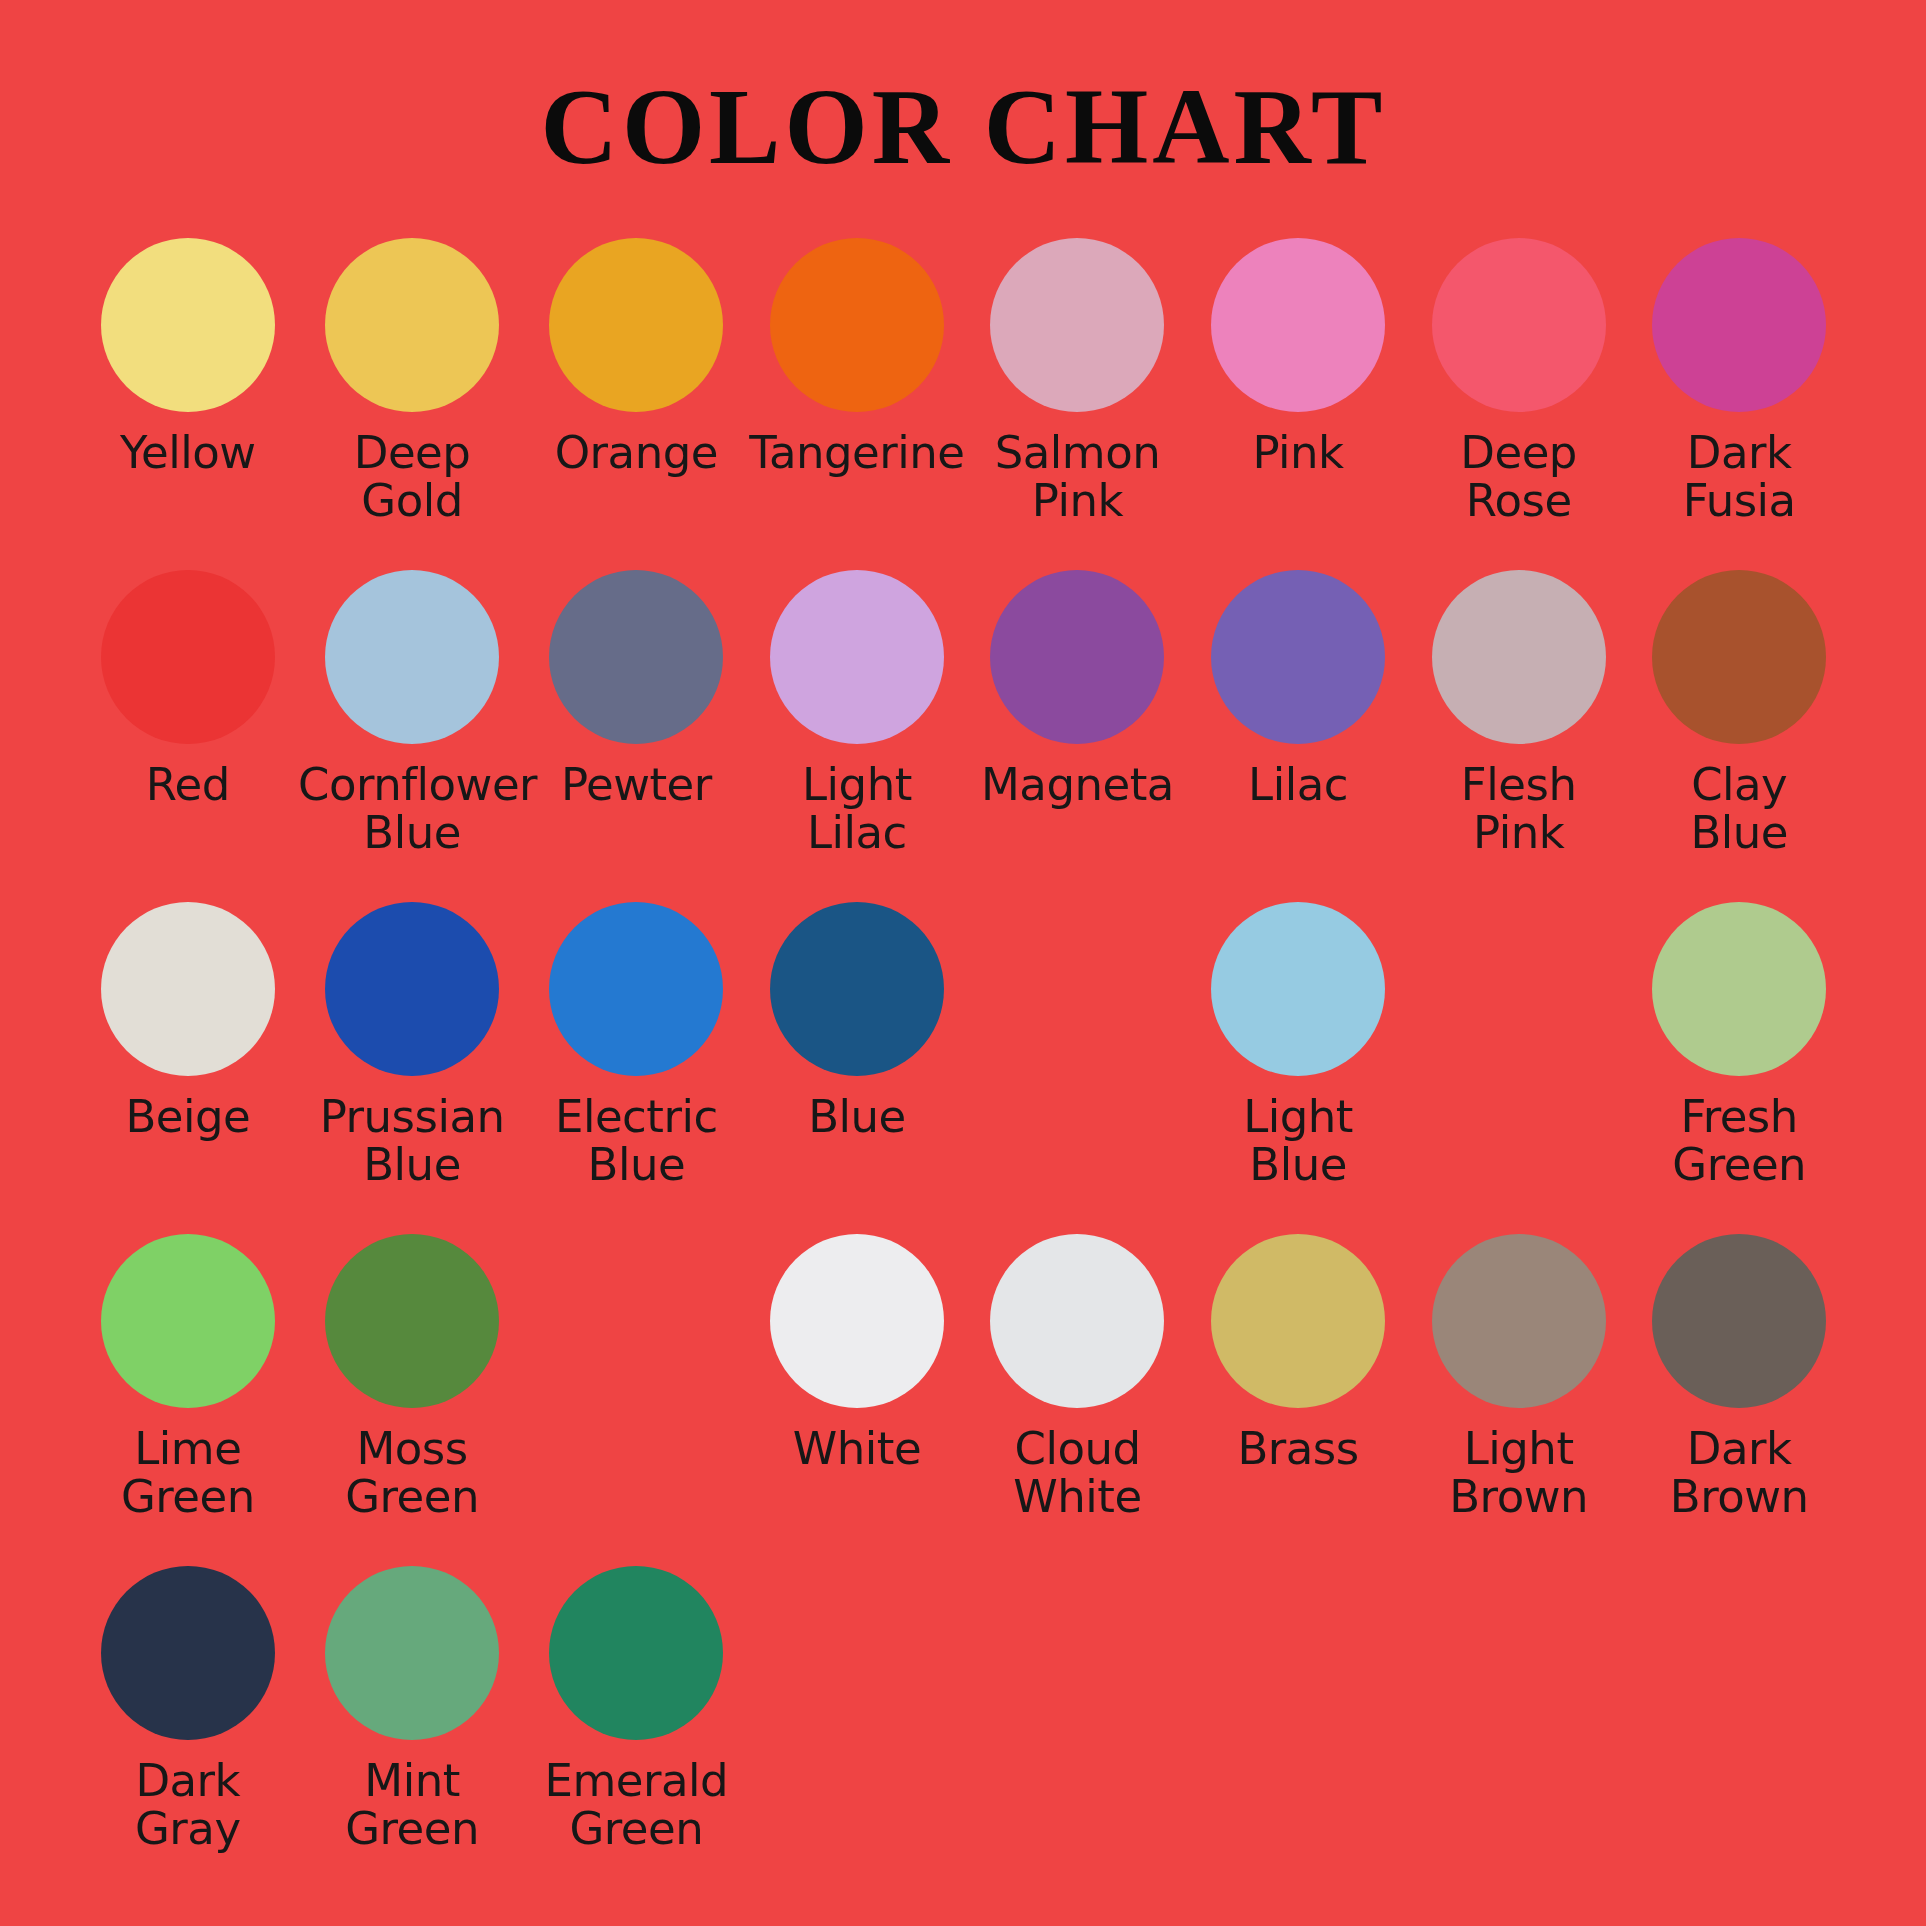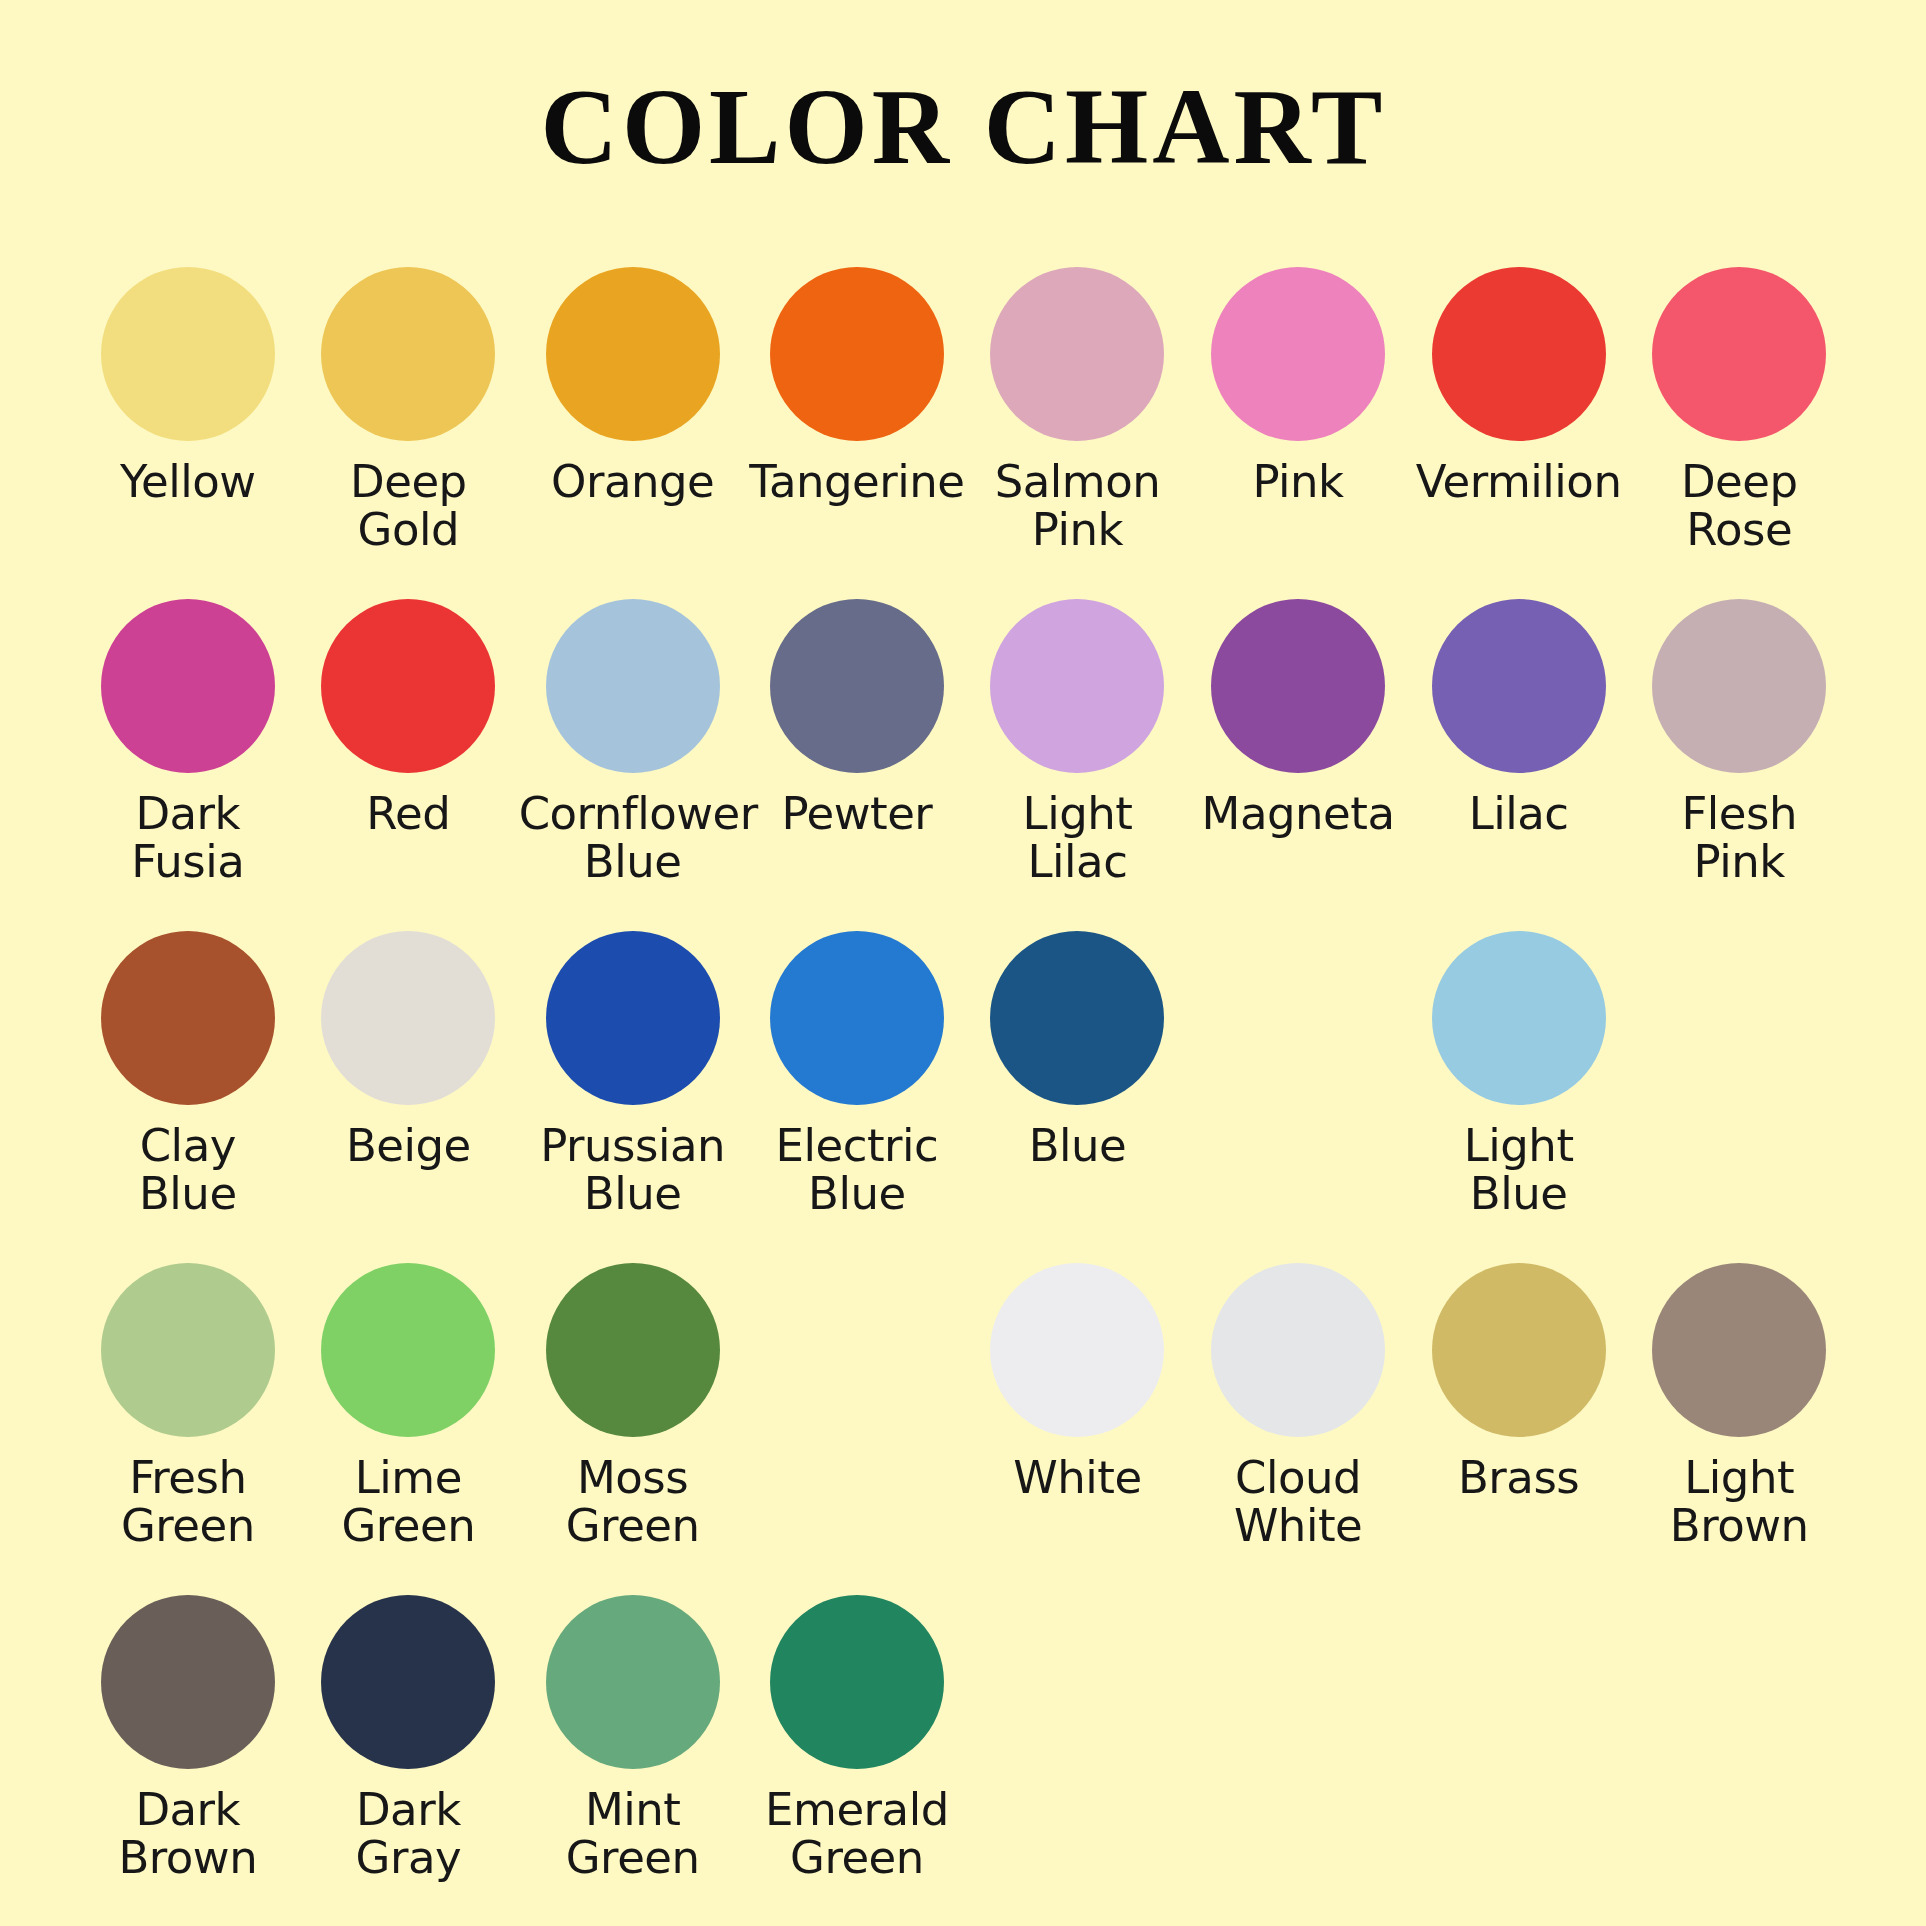--- a/index.html
+++ b/index.html
@@ -11,26 +11,25 @@
   body {
     width: 1927px;
     height: 1927px;
     font-family: "DejaVu Sans", sans-serif;
     overflow: hidden;
   }
   .page {
     width: 1927px;
     height: 1927px;
     box-sizing: border-box;
-    background: #fef9c3;
+    background: #ef4444;
     position: relative;
     display: flex;
     flex-direction: column;
     align-items: center;
-    justify-content: space-between;
   }
   .chart-title {
     font-family: "Liberation Serif", "DejaVu Serif", serif;
     font-weight: 700;
     font-size: 107px;
     letter-spacing: 4px;
     color: #0b0b0b;
     margin-top: 71px;
     margin-bottom: 0;
     line-height: 1.05;
@@ -101,24 +100,20 @@
       <div class="cell">
         <div class="swatch" style="background: rgb(220, 168, 186);"></div>
         <div class="swatch-label">Salmon
 Pink</div>
       </div>
       <div class="cell">
         <div class="swatch" style="background: rgb(237, 130, 188);"></div>
         <div class="swatch-label">Pink</div>
       </div>
       <div class="cell">
-        <div class="swatch" style="background: rgb(234, 58, 49);"></div>
-        <div class="swatch-label">Vermilion</div>
-      </div>
-      <div class="cell">
         <div class="swatch" style="background: rgb(244, 87, 108);"></div>
         <div class="swatch-label">Deep
 Rose</div>
       </div>
       <div class="cell">
         <div class="swatch" style="background: rgb(205, 65, 149);"></div>
         <div class="swatch-label">Dark
 Fusia</div>
       </div>
       <div class="cell">

